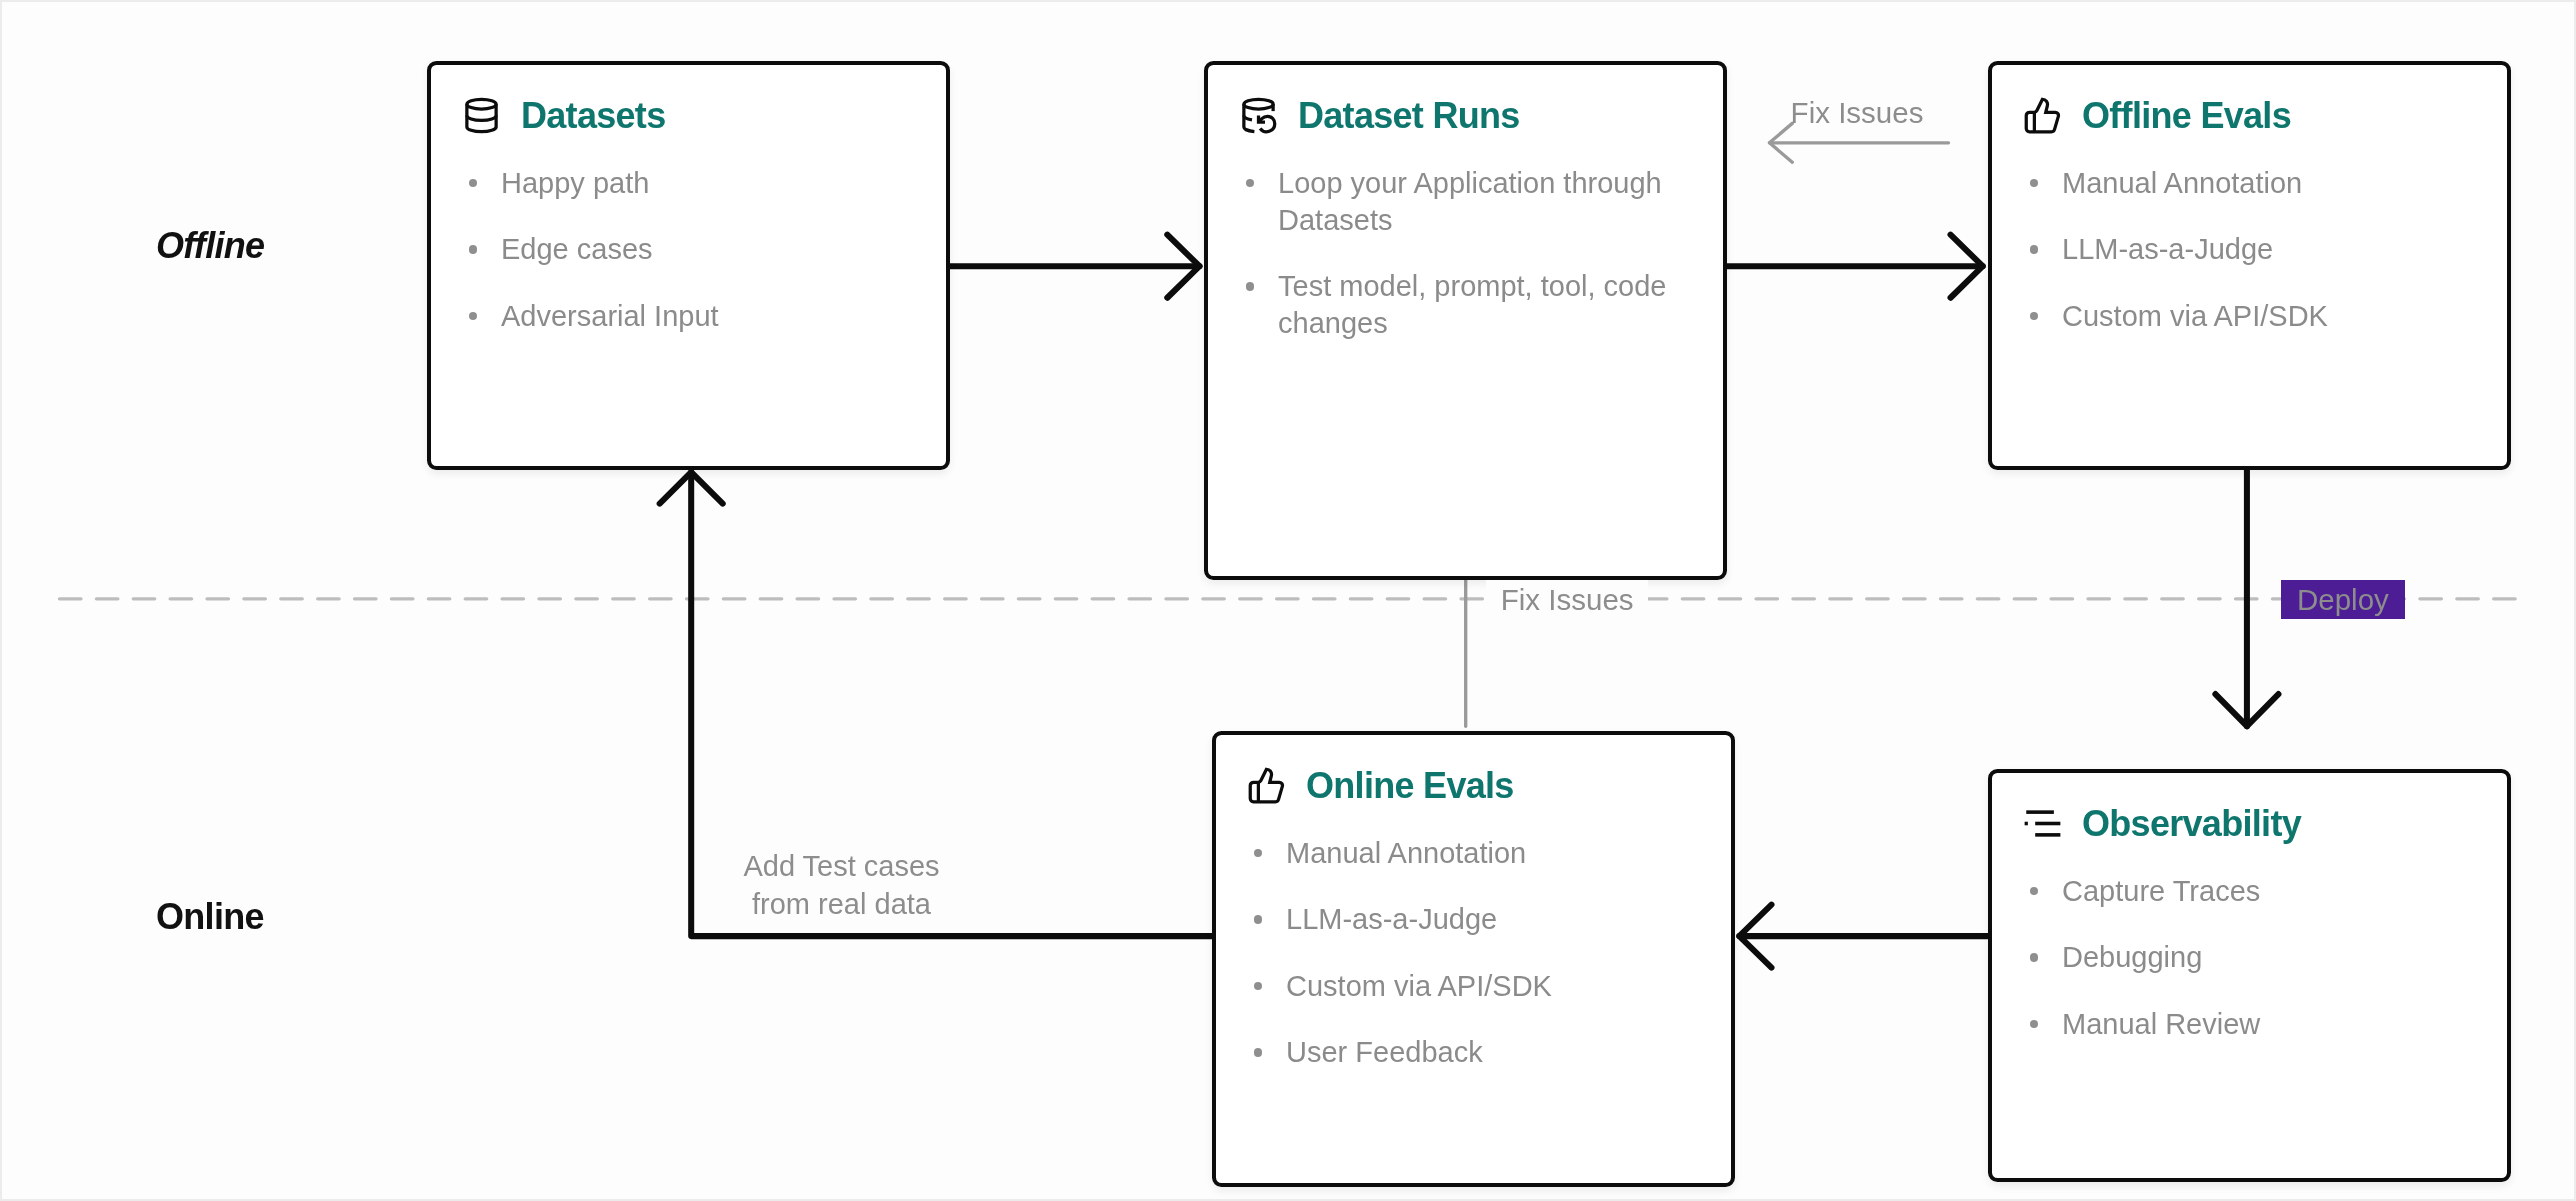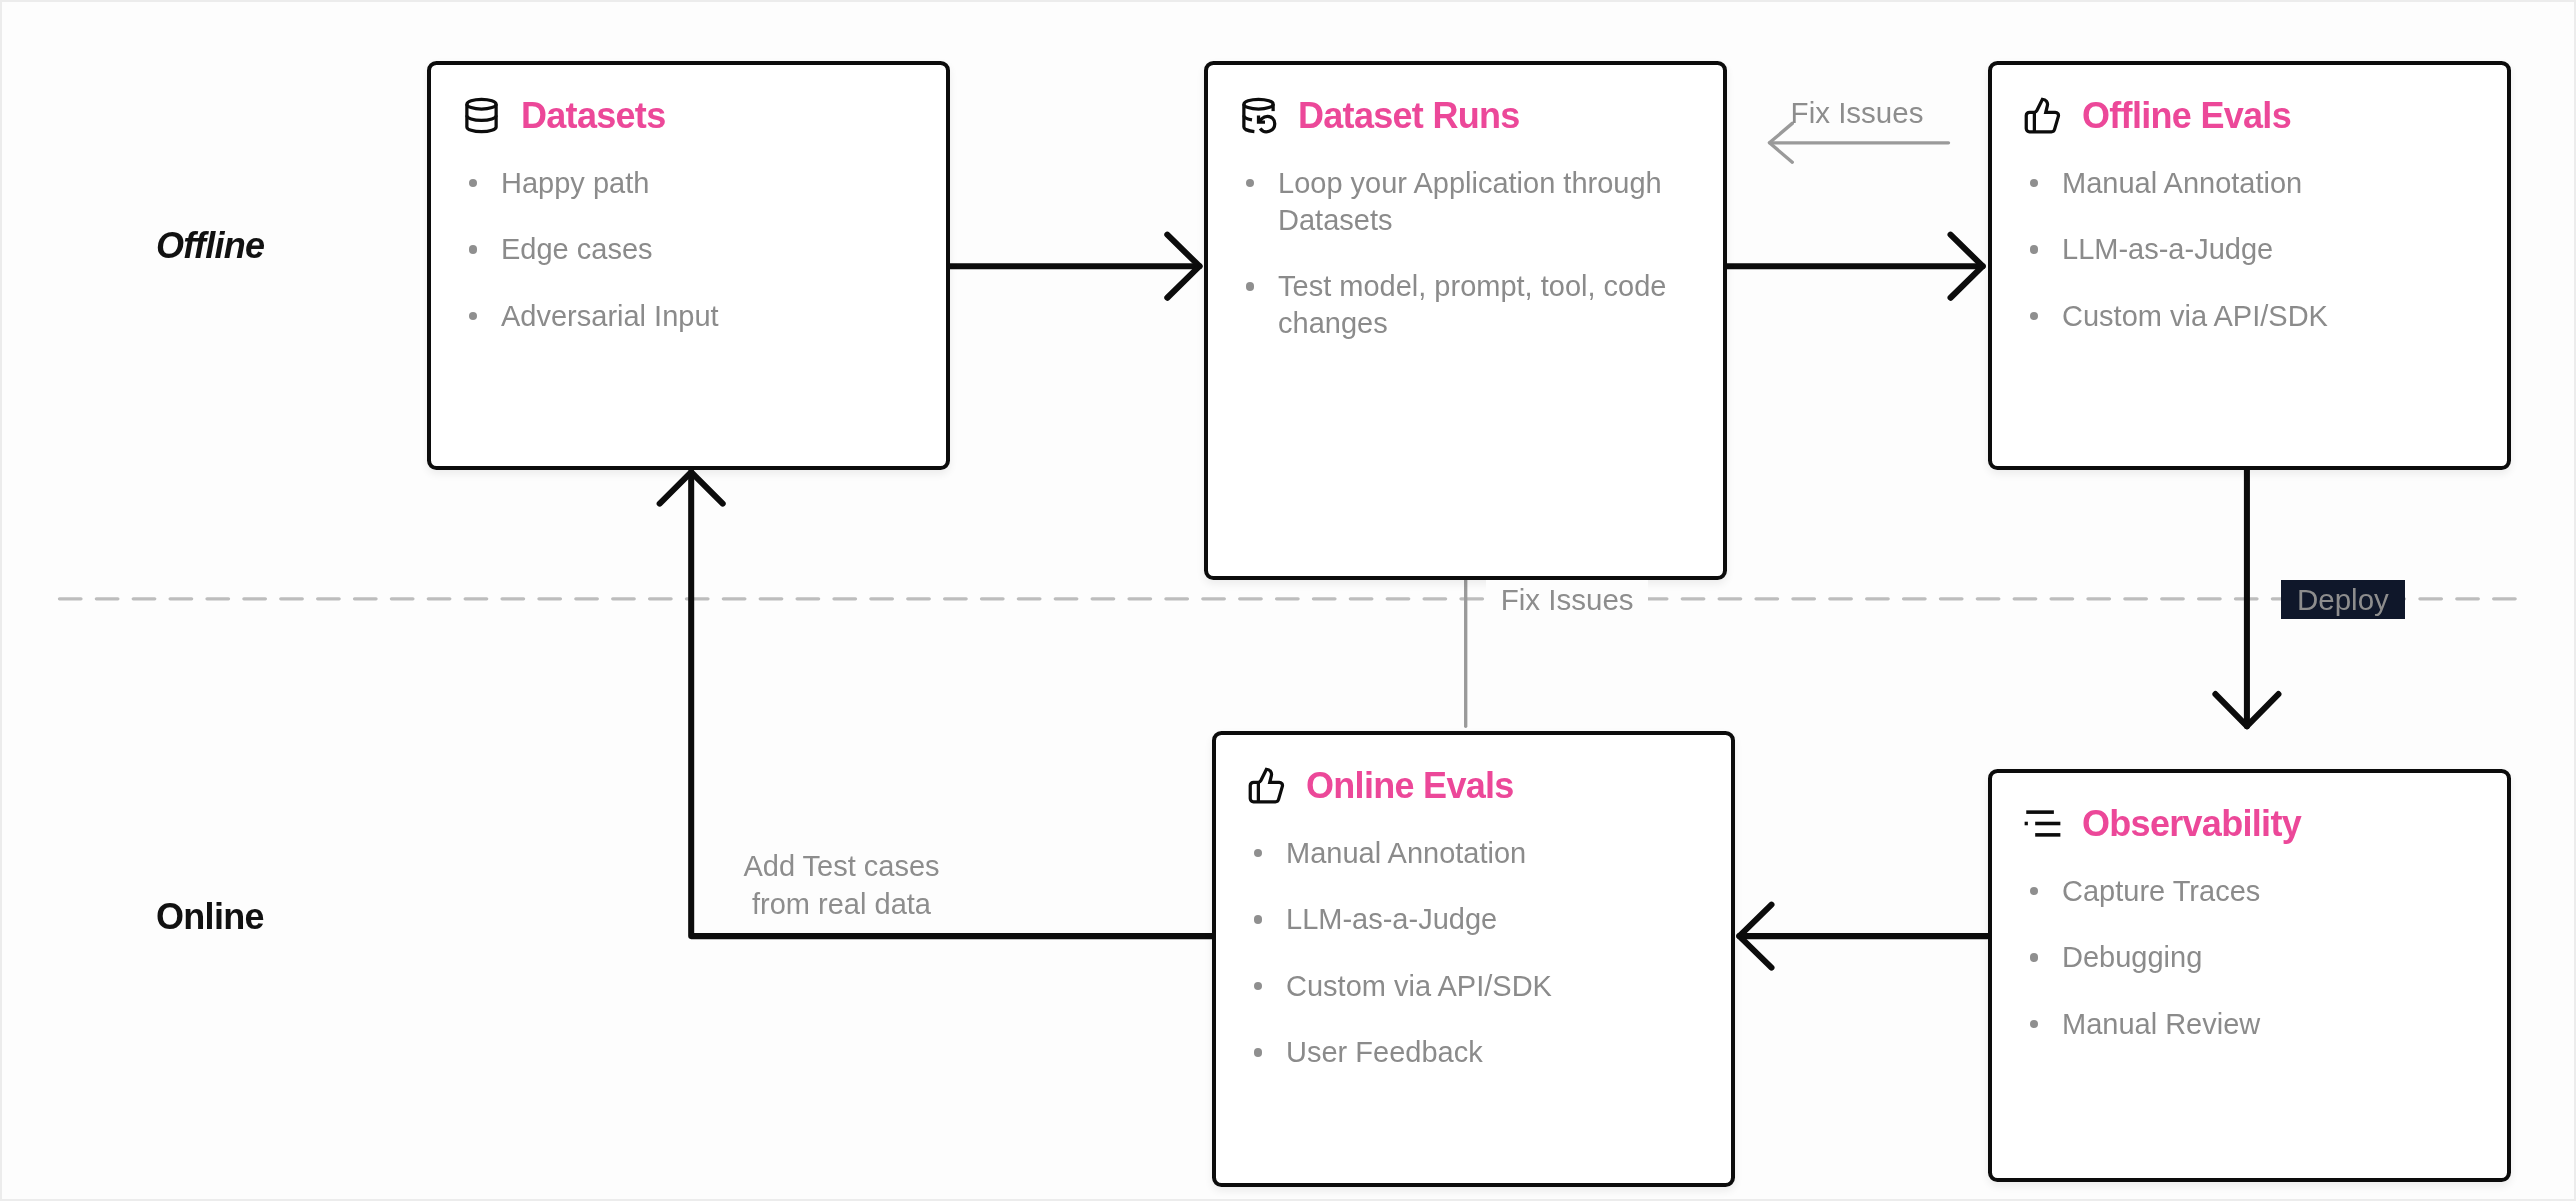--- a/index.html
+++ b/index.html
@@ -20,21 +20,21 @@
     position:absolute;
     background:#ffffff;
     border:4.7px solid #0c0c0c;
     border-radius:9.4px;
     box-sizing:border-box;
     box-shadow:0 4px 8px rgba(0,0,0,0.07);
   }
   .node-header { display:flex; align-items:center; gap:20px; margin:29.5px 0 0 31px; }
   .node-header .icon { width:39px; height:39px; flex:0 0 auto; display:flex; align-items:center; justify-content:center; }
   .node-header .icon svg { width:39px; height:39px; stroke:#0c0c0c; }
-  .node-title { font-size:36px; font-weight:bold; color:#ec4899; letter-spacing:-0.7px; white-space:nowrap; }
+  .node-title { font-size:36px; font-weight:bold; color:#0f766e; letter-spacing:-0.7px; white-space:nowrap; }
   .node-list { list-style:none; margin:28px 0 0 31px; padding:0; }
   .node-list li {
     position:relative;
     padding-left:39px;
     max-width:389px;
     font-size:29px;
     line-height:37px;
     color:#8b8b8b;
     margin-bottom:29.5px;
   }
@@ -57,21 +57,21 @@
   
   .edge-label {
     position:absolute;
     font-size:29.5px;
     color:#8d8d8d;
     line-height:39px;
     white-space:nowrap;
   }
   #label-fix-issues-top { left:1731px; top:93px; width:252px; text-align:center; }
   #label-fix-issues-mid { left:1486px; top:580px; background:#fdfdfd; padding:0 14.8px; }
-  #label-deploy         { left:2281px; top:580px; background:#0f172a; padding:0 16px; }
+  #label-deploy         { left:2281px; top:580px; background:#4c1d95; padding:0 16px; }
   #label-add-test-cases {
     left:694px; top:847px; width:295px;
     text-align:center; white-space:pre-line;
     font-size:29px; line-height:38px;
   }
 </style>
 </head>
 <body>
 
 <div class="canvas">

